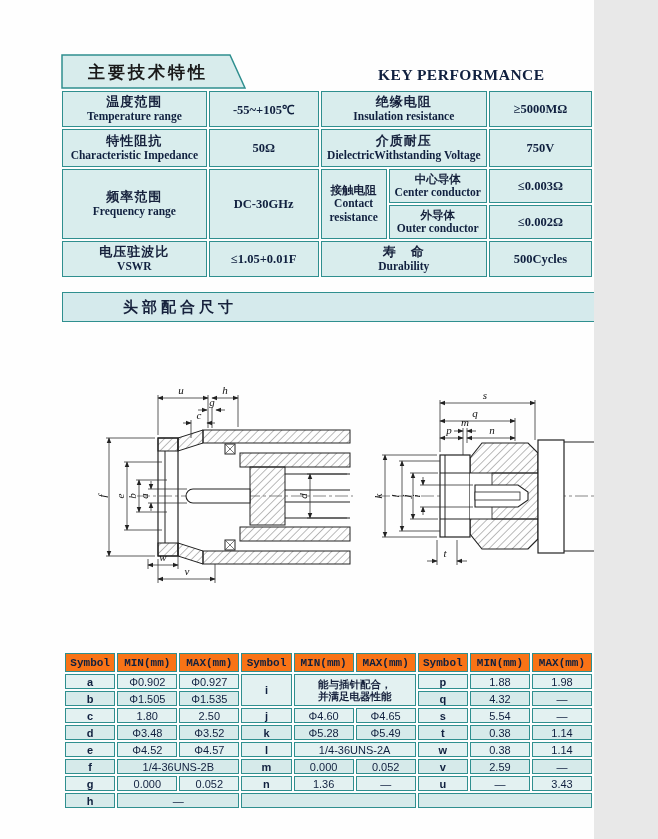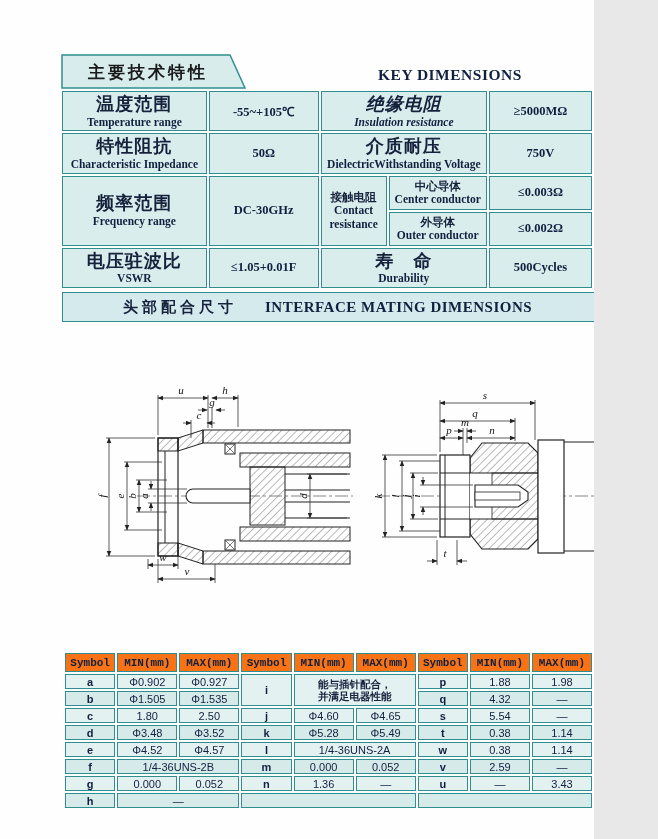--- a/index.html
+++ b/index.html
@@ -7,21 +7,21 @@
   .page{position:relative;width:594px;height:839px;background:#fefefe;overflow:hidden;}
   .abs{position:absolute;}
 
   
   .tab-title{font-family:"Liberation Sans",sans-serif;font-weight:bold;font-size:17px;letter-spacing:3px;fill:#1a1a1a;}
   .key-perf{font-family:"Liberation Serif",serif;font-weight:bold;font-size:15.5px;color:#10203f;letter-spacing:.5px;}
 
   
   table.perf{border-collapse:separate;border-spacing:2px;}
   table.perf td{border:1px solid #2f8f8f;background:#d9eded;text-align:center;vertical-align:middle;padding:1px 2px;}
-  .cn{font-weight:bold;font-size:18px;color:#16213c;letter-spacing:1px;line-height:1.25;}
+  .cn{font-weight:bold;font-size:13px;color:#16213c;letter-spacing:1px;line-height:1.25;}
   .en{font-family:"Liberation Serif",serif;font-weight:bold;font-size:11.5px;color:#10203f;line-height:1.2;}
   .val{font-family:"Liberation Serif",serif;font-weight:bold;font-size:12.5px;color:#10203f;}
 
   
   .section-bar{background:#d5eaec;border:1.5px solid #2f8f8f;display:flex;align-items:center;}
   .section-bar .cn{font-size:15px;letter-spacing:4px;}
   .section-bar .en{font-size:15px;letter-spacing:.5px;}
 
   
   table.dims{border-collapse:separate;border-spacing:2px;}
@@ -42,31 +42,31 @@
 </style>
 </head>
 <body>
 
 <div class="page">
 
   <svg class="abs" style="left:60px;top:53px;" width="200" height="38">
     <polygon points="2,2 170,2 185,35 2,35" fill="#d8ecec" stroke="#2f8f8f" stroke-width="1.5"></polygon>
     <text x="88" y="25" text-anchor="middle" class="tab-title">主要技术特性</text>
   </svg>
-  <div class="abs key-perf" style="left:378px;top:66px;">KEY DIMENSIONS</div>
+  <div class="abs key-perf" style="left:378px;top:66px;">KEY PERFORMANCE</div>
 
   <table class="perf abs" style="left:60px;top:89px;">
     <tbody>
         <tr>
       <td style="width:153px;height:32px;">
         <div class="cn">温度范围</div>
         <div class="en">Temperature range</div>
       </td>
       <td style="width:112px;" class="val">-55~+105℃</td>
-      <td colspan="2" style="width:164px;font-style:italic;">
+      <td colspan="2" style="width:164px;">
         <div class="cn">绝缘电阻</div>
         <div class="en">Insulation resistance</div>
       </td>
       <td style="width:106px;" class="val">≥5000MΩ</td>
     </tr>
     <tr>
       <td style="height:34px;">
         <div class="cn">特性阻抗</div>
         <div class="en">Characteristic Impedance</div>
       </td>
@@ -110,21 +110,20 @@
         <div class="cn">寿　命</div>
         <div class="en">Durability</div>
       </td>
       <td class="val">500Cycles</td>
     </tr>
   </tbody>
     </table>
 
   <div class="abs section-bar" style="left:62px;top:292px;width:533px;height:28px;">
     <span class="cn" style="margin-left:60px;">头部配合尺寸</span>
-    <span class="en" style="margin-left:28px;">INTERFACE MATING DIMENSIONS</span>
   </div>
 
   <svg class="abs" style="left:95px;top:383px;" width="260" height="228" viewBox="0 0 260 228">
     <defs>
       <pattern id="hA" patternUnits="userSpaceOnUse" width="5.5" height="5.5" patternTransform="rotate(45)">
         <line x1="0" y1="0" x2="0" y2="5.5" stroke="#555" stroke-width="0.8"></line>
       </pattern>
       <marker id="ar" viewBox="0 0 10 10" refX="9" refY="5" markerWidth="7.5" markerHeight="7.5" orient="auto-start-reverse">
         <path d="M0,1 L10,5 L0,9 z" fill="#222"></path>
       </marker>

